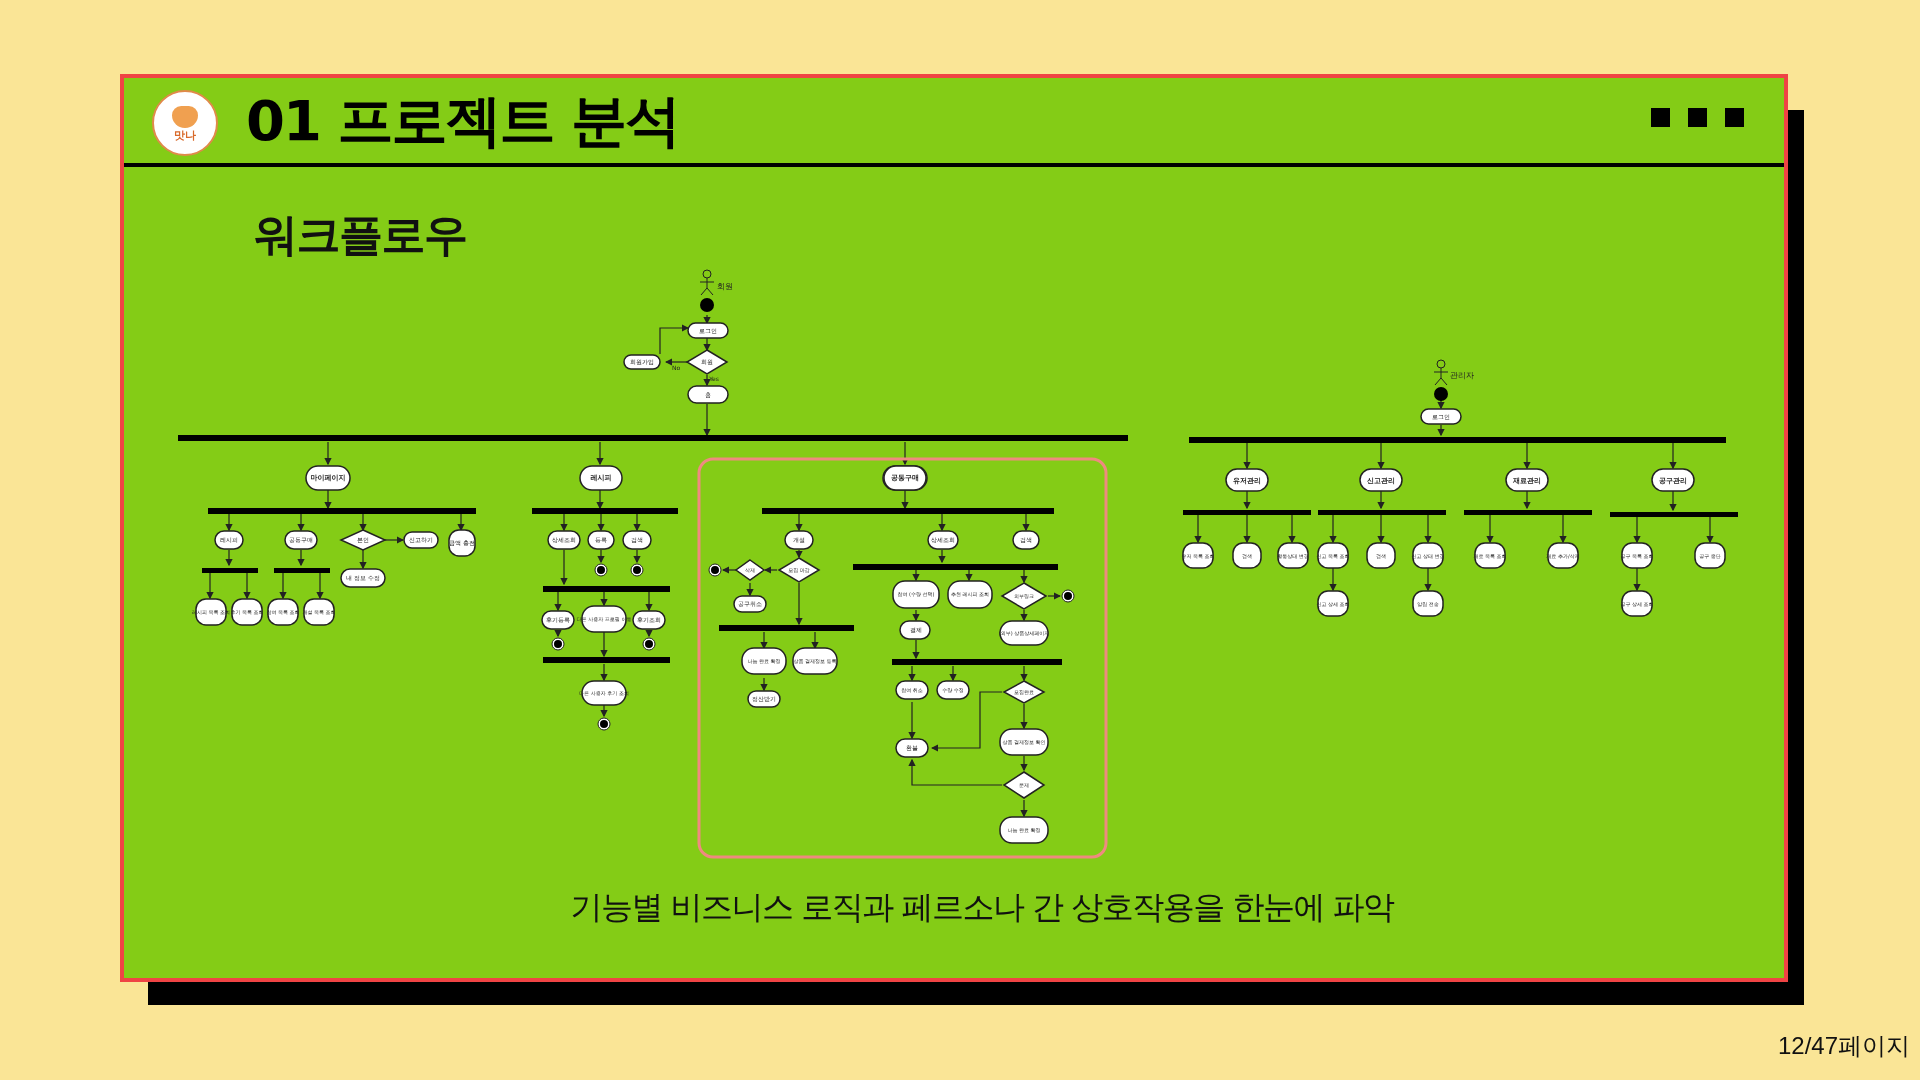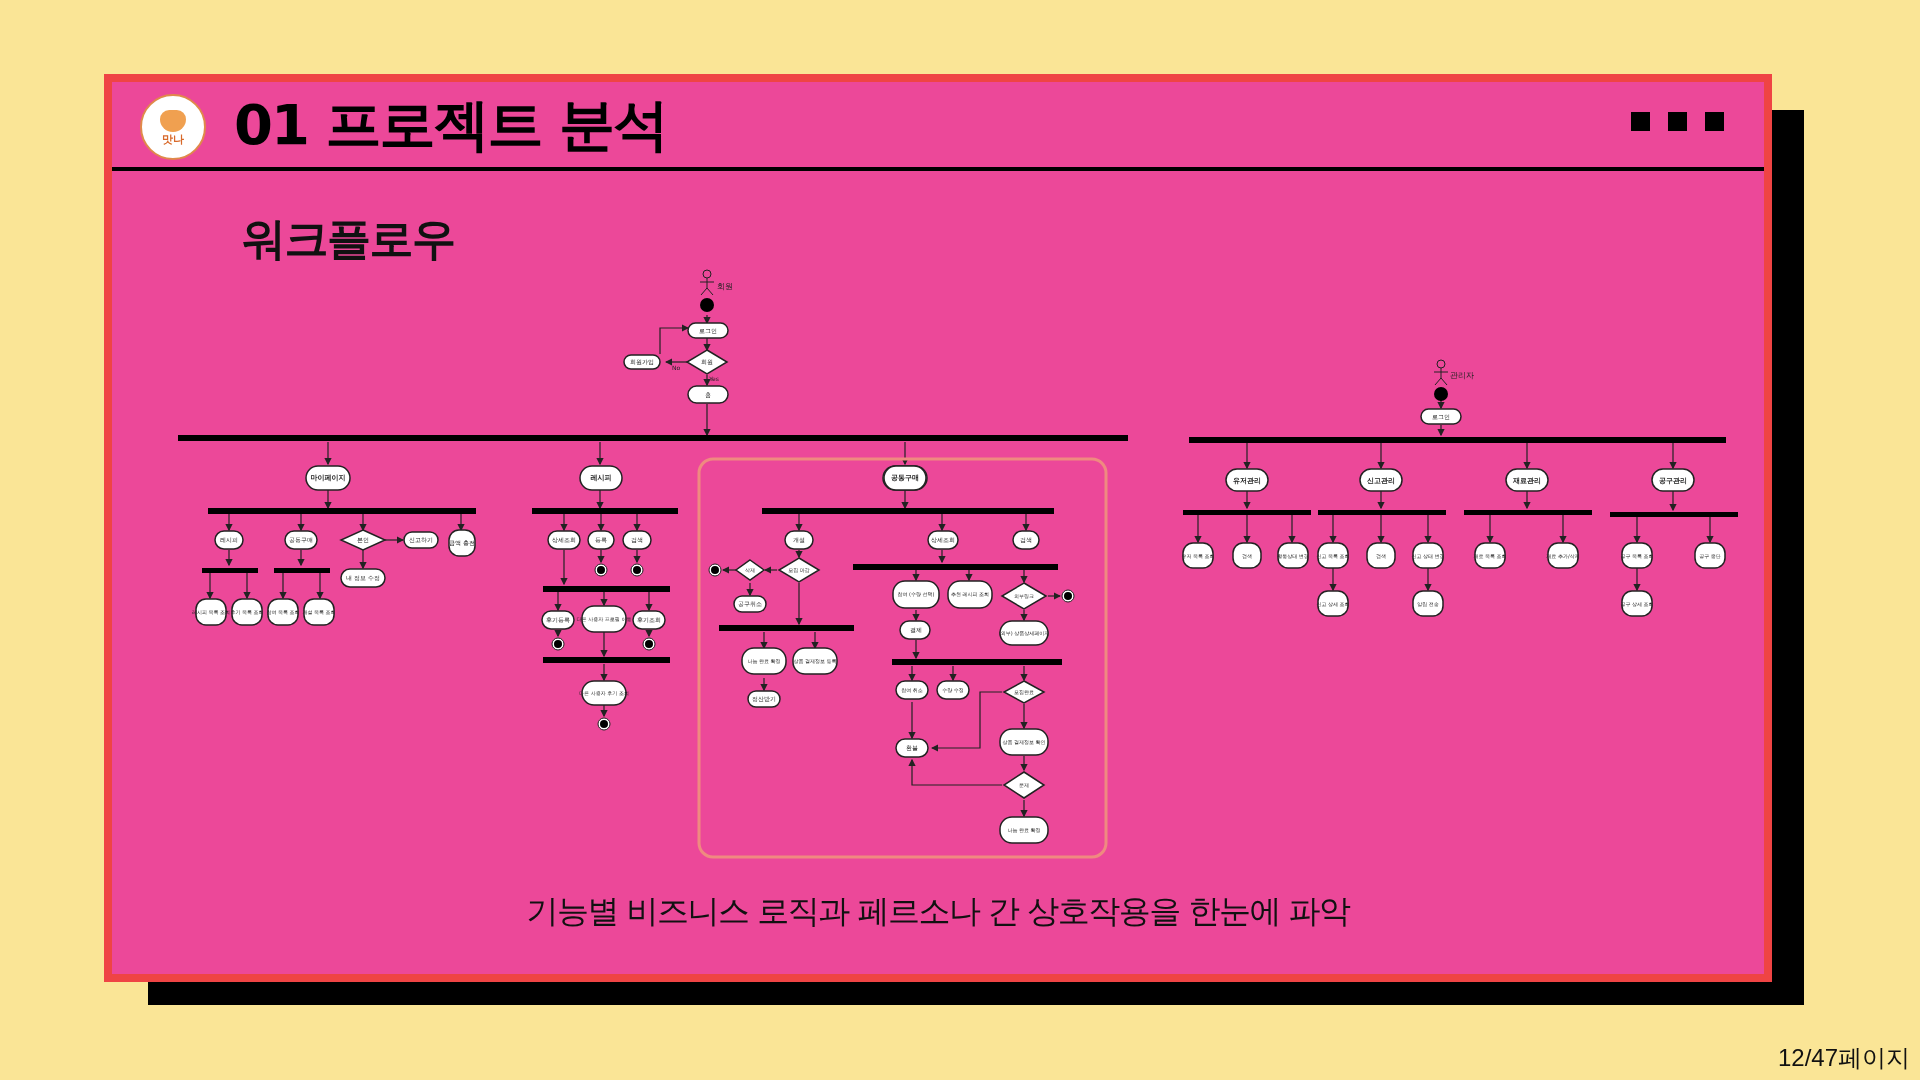--- a/index.html
+++ b/index.html
@@ -1,28 +1,28 @@
 <!DOCTYPE html>
 <html><head>
 <meta charset="utf-8">
 <style>
   html,body{margin:0;padding:0;}
   body{width:1920px;height:1080px;background:#fae596;position:relative;overflow:hidden;font-family:"DejaVu Sans",sans-serif;}
   .shadow{position:absolute;left:148px;top:110px;width:1656px;height:895px;background:#000;}
-  .card{position:absolute;left:104px;top:74px;width:1668px;height:908px;background:#ec4899;border:8px solid #ef4444;box-sizing:border-box;}
+  .card{position:absolute;left:120px;top:74px;width:1668px;height:908px;background:#84cc16;border:4px solid #ef4444;box-sizing:border-box;}
   .header{position:absolute;left:0;top:0;width:100%;height:89px;border-bottom:4px solid #000;box-sizing:border-box;}
   .logo{position:absolute;left:28px;top:12px;width:62px;height:62px;border-radius:50%;border:2px solid #e08a4a;background:#fff;display:flex;align-items:center;justify-content:center;flex-direction:column;}
   .logo .heart{width:26px;height:22px;background:#f0a050;border-radius:10px 10px 14px 14px;margin-top:2px;}
   .logo .ltxt{font-size:11px;font-weight:bold;color:#d8692a;line-height:12px;margin-top:2px;}
   .title{position:absolute;left:122px;top:10px;font-size:56px;font-weight:bold;letter-spacing:-2px;color:#000;line-height:66px;}
   .dots{position:absolute;right:40px;top:30px;display:flex;gap:18px;}
   .dots span{width:19px;height:19px;background:#000;display:block;}
   .subtitle{position:absolute;left:130px;top:110px;font-size:44px;font-weight:bold;letter-spacing:-1.5px;color:#111;margin-top:18px;}
-  .caption{position:absolute;left:0;width:100%;top:808px;text-align:center;font-size:32px;color:#111;letter-spacing:-1.5px;}
-  .pagenum{position:absolute;right:10px;top:1030px;font-size:24px;color:#111;font-family:"Liberation Sans",sans-serif;margin-top:12px;}
+  .caption{position:absolute;left:0;width:100%;top:808px;text-align:center;font-size:32px;color:#111;letter-spacing:-1.5px;padding-left:28px;}
+  .pagenum{position:absolute;right:10px;top:1030px;font-size:24px;color:#111;font-family:"Liberation Sans",sans-serif;}
   svg.diagram{position:absolute;left:0;top:0;}
   .diagram text{font-family:"DejaVu Sans",sans-serif;fill:#222;}
 </style>
 </head>
 <body>
 
 <div class="shadow"></div>
 <div class="card">
   <div class="header">
     <div class="logo">

